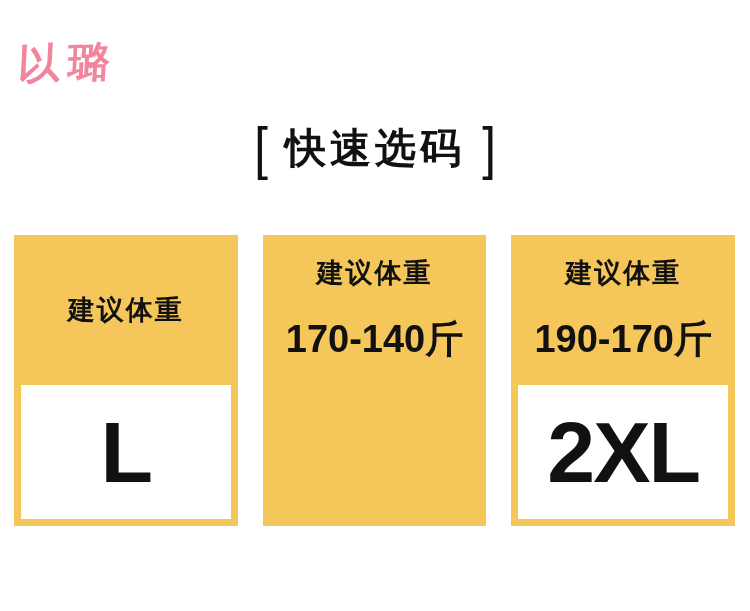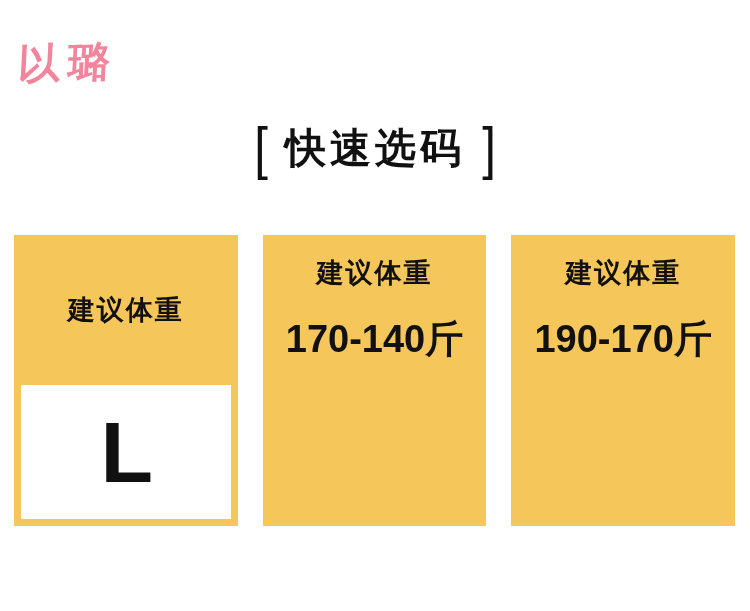--- a/index.html
+++ b/index.html
@@ -141,16 +141,19 @@
         <div class="advice-label">建议体重</div>
         <div class="weight-range">170-140斤</div>
       </div>
     </div>
 
     <div class="card">
       <div class="card-header">
         <div class="advice-label">建议体重</div>
         <div class="weight-range">190-170斤</div>
       </div>
+      <div class="card-body">
+        <div class="size-label">2XL</div>
+      </div>
     </div>
 
   </div>
 </div>
 
 </body></html>

